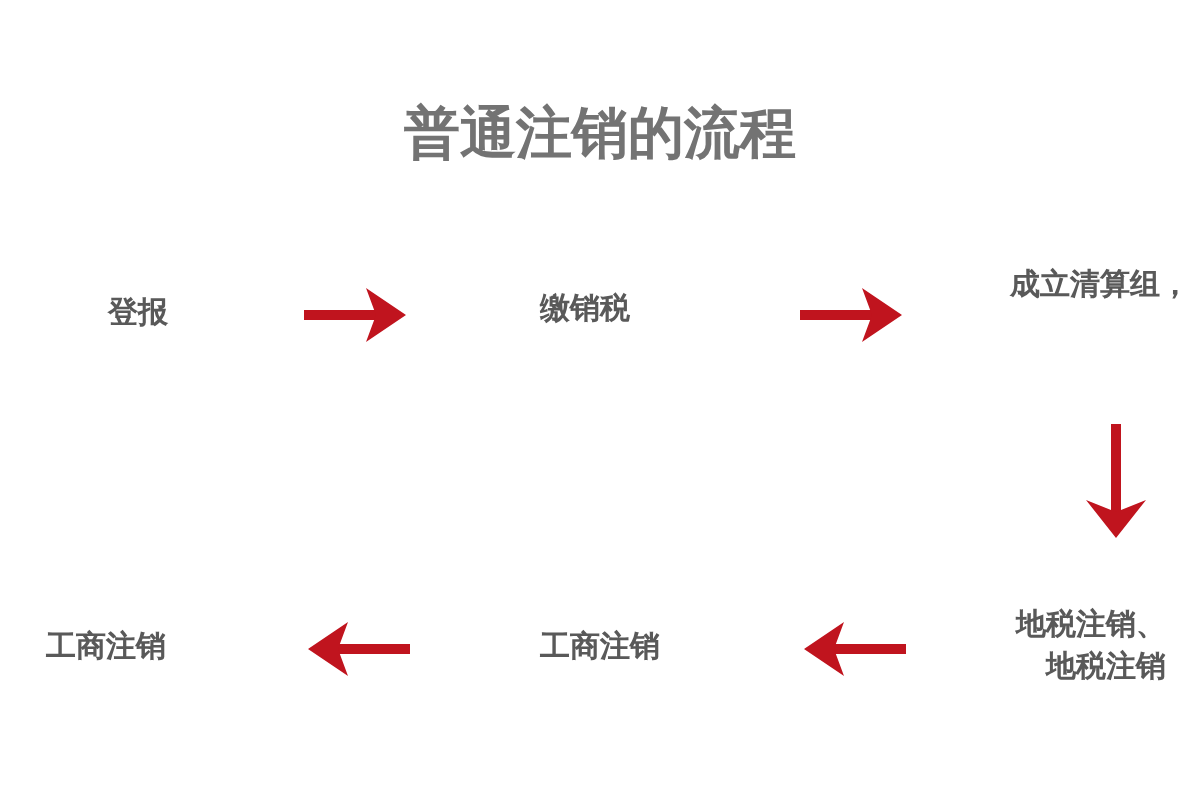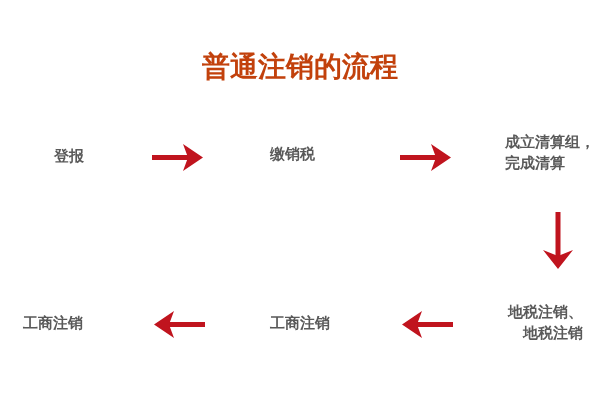--- a/index.html
+++ b/index.html
@@ -1,19 +1,19 @@
 <!DOCTYPE html>
 <html><head>
 <meta charset="utf-8">
 <style>
   html, body { margin: 0; padding: 0; background: #ffffff; }
   body { width: 600px; height: 400px; position: relative; overflow: hidden;
          font-family: "DejaVu Sans", "Liberation Sans", sans-serif; }
   .title { position: absolute; left: 0; width: 600px; top: 48px; text-align: center;
-           font-size: 28px; font-weight: bold; color: #c2410c; letter-spacing: 0px; }
+           font-size: 28px; font-weight: bold; color: #737373; letter-spacing: 0px; }
   .node { position: absolute; color: #595959; font-weight: bold; font-size: 15px;
           line-height: 21px; white-space: nowrap; }
   .node span { display: block; }
   .arrow { position: absolute; }
 </style>
 </head>
 <body>
 
 <div class="title">普通注销的流程</div>
 
@@ -28,23 +28,22 @@
 
 <div class="node" style="left:270px; top:132px; text-align:center;margin-top:12px;">
   <span>缴销税</span>
 </div>
 
 <svg class="arrow" style="left:400px; top:144px;" width="52" height="28" viewBox="0 0 52 28">
   <rect x="0" y="11" width="36" height="5" fill="#c0141e"></rect>
   <polygon points="31,0 51,13.5 31,27 36,13.5" fill="#c0141e"></polygon>
 </svg>
 
-<div class="node" style="left:505px; top:132px; text-align:left;">
+<div class="node" style="left:505px; top:132px; text-align:center;">
   <span>成立清算组，</span>
-  <span>完成清算</span>
 </div>
 
 <svg class="arrow" style="left:543px; top:212px;" width="30" height="58" viewBox="0 0 30 58">
   <rect x="12.5" y="0" width="5" height="44" fill="#c0141e"></rect>
   <polygon points="0,38 15,57 30,38 15,44" fill="#c0141e"></polygon>
 </svg>
 
 <div class="node" style="left:508px; top:302px; text-align:right;">
   <span>地税注销、</span>
   <span>地税注销</span>

